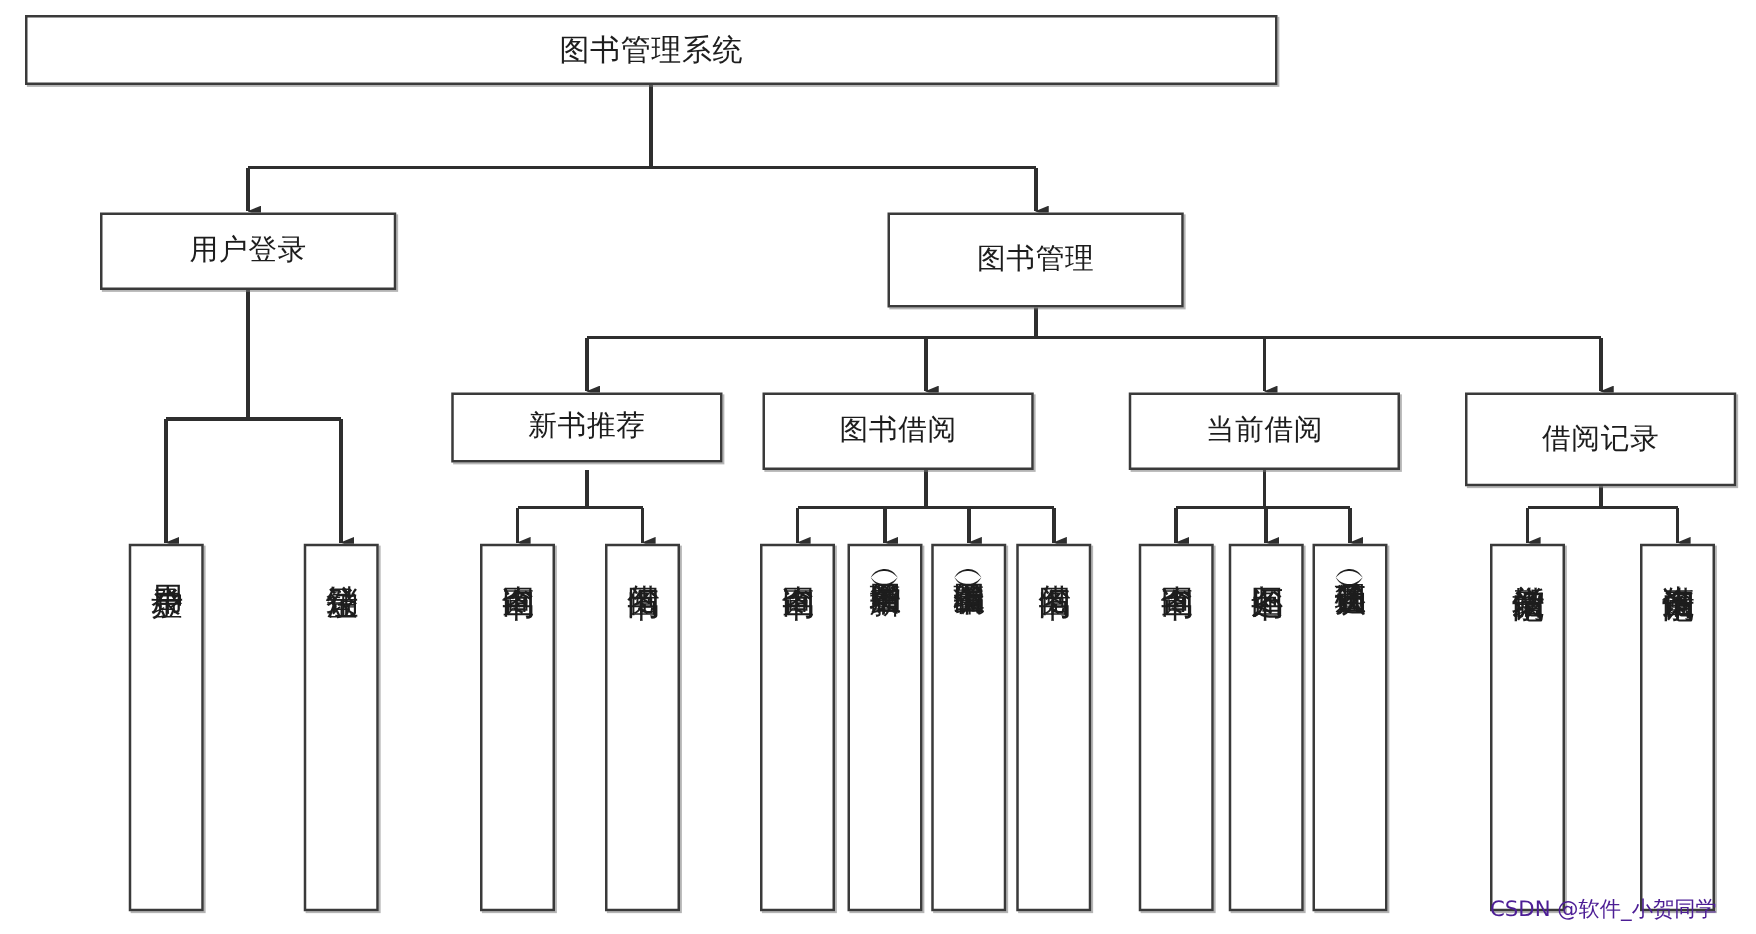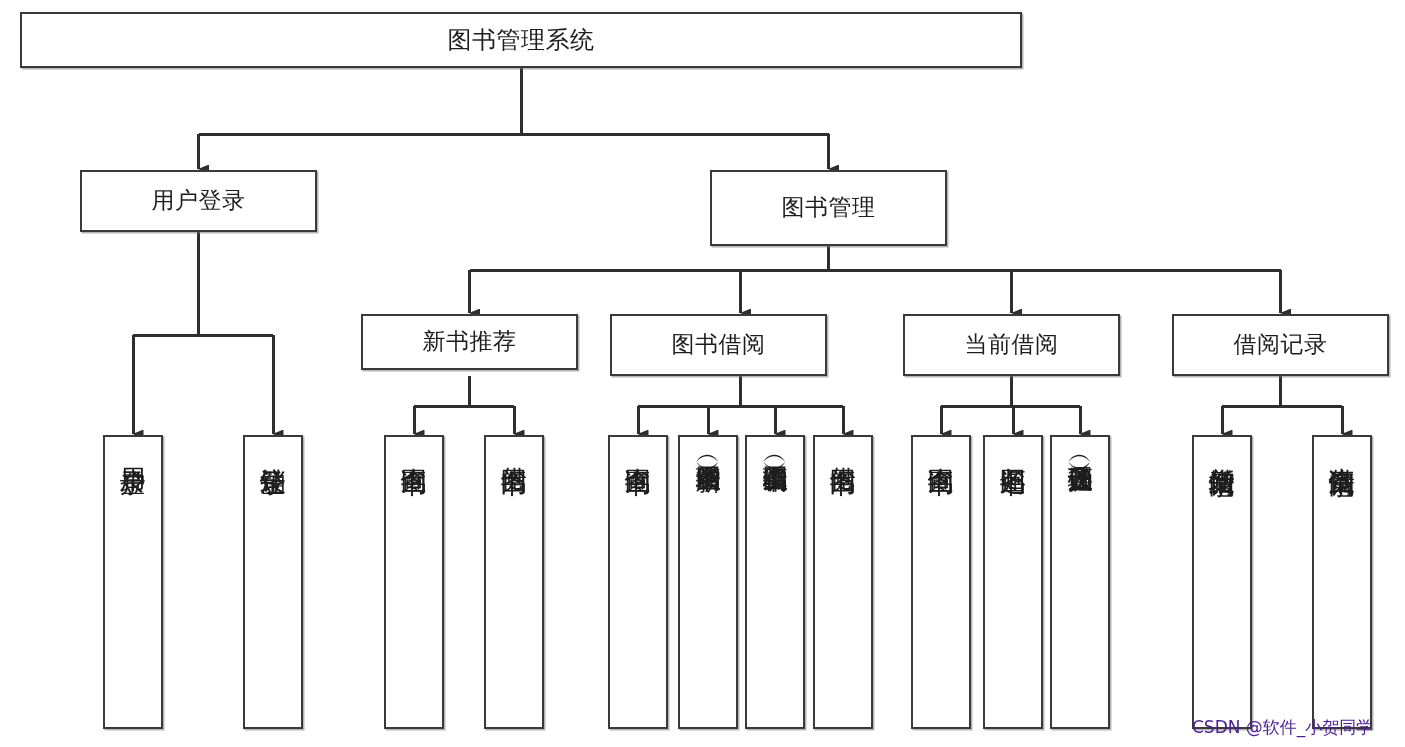--- a/index.html
+++ b/index.html
@@ -127,21 +127,21 @@
       </div>
       <div class="node h" style="left: 361px; top: 314px; width: 217px; height: 56px;">
         <span class="label">新书推荐</span>
       </div>
       <div class="node h" style="left: 610px; top: 314px; width: 217px; height: 62px;">
         <span class="label">图书借阅</span>
       </div>
       <div class="node h" style="left: 903px; top: 314px; width: 217px; height: 62px;">
         <span class="label">当前借阅</span>
       </div>
-      <div class="node h" style="left: 1172px; top: 314px; width: 217px; height: 62px;">
+      <div class="node h" style="left: 1172px; top: 314px; width: 217px; height: 75px;">
         <span class="label">借阅记录</span>
       </div>
       <div class="node v" style="left: 103px; top: 435px; width: 60px; height: 294px;">
         <span class="label">用户登录</span>
       </div>
       <div class="node v" style="left: 243px; top: 435px; width: 60px; height: 294px;">
         <span class="label">注销登录</span>
       </div>
       <div class="node v" style="left: 384px; top: 435px; width: 60px; height: 294px;">
         <span class="label">查询图书</span>

